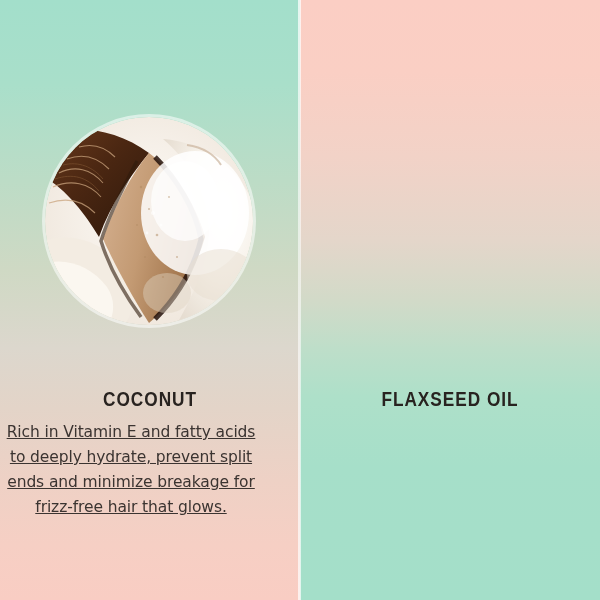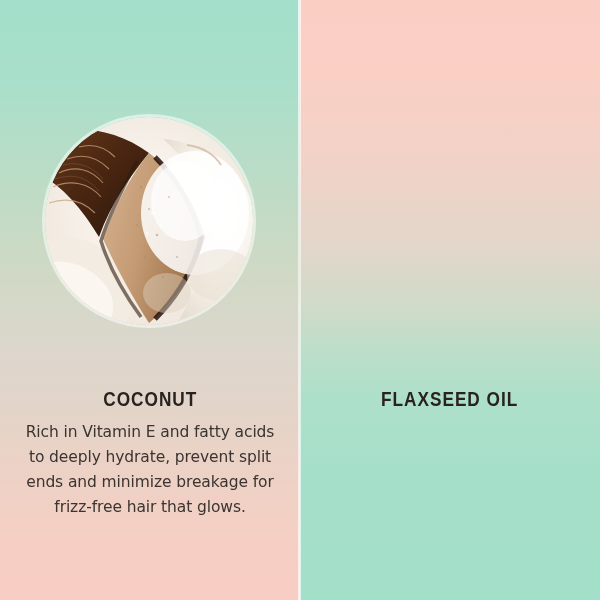--- a/index.html
+++ b/index.html
@@ -54,21 +54,21 @@
     position:absolute;top:117px;width:208px;height:208px;
     border-radius:50%;overflow:hidden;
     box-shadow:0 0 0 3px rgba(255,255,255,.55);
   }
   .photo-left{left:45px;}
   .photo svg{display:block;width:208px;height:208px;}
 
   
   .caption{
     position:absolute;left:0;width:300px;
-    display:flex;flex-direction:column;align-items:center;
+    display:flex;flex-direction:column;
     text-align:center;
   }
   .caption-left{top:388px;}
   .caption-right{top:388px;}
   .heading{
     font-family:"Liberation Sans",sans-serif;
     font-weight:bold;
     font-size:21px;
     letter-spacing:1.2px;
     color:#282320;
@@ -79,20 +79,21 @@
     white-space:nowrap;
   }
   .body-text{
     font-family:"DejaVu Sans",sans-serif;
     font-size:15.5px;
     line-height:25px;
     color:#3b3431;
     margin:0;
     width:262px;
     letter-spacing:-0.1px;
+    text-decoration:underline;
   }
 </style>
 </head>
 <body>
 
 <div class="infographic">
 
   <div class="panel panel-left">
 
     <div class="photo photo-left">

